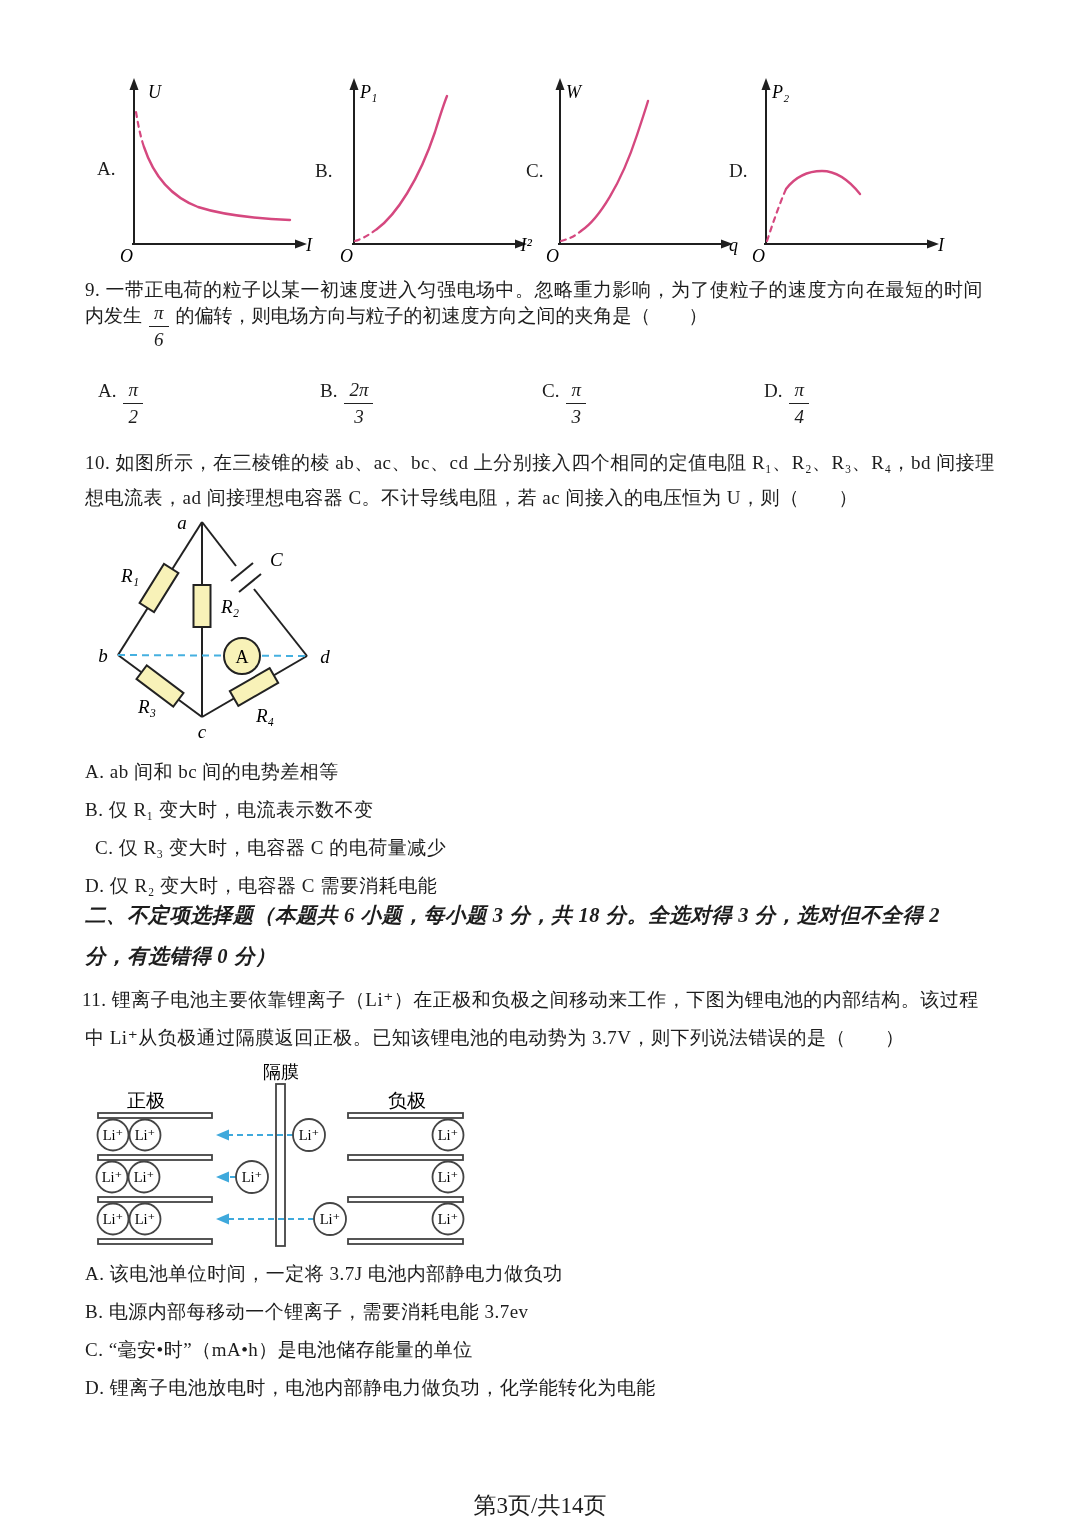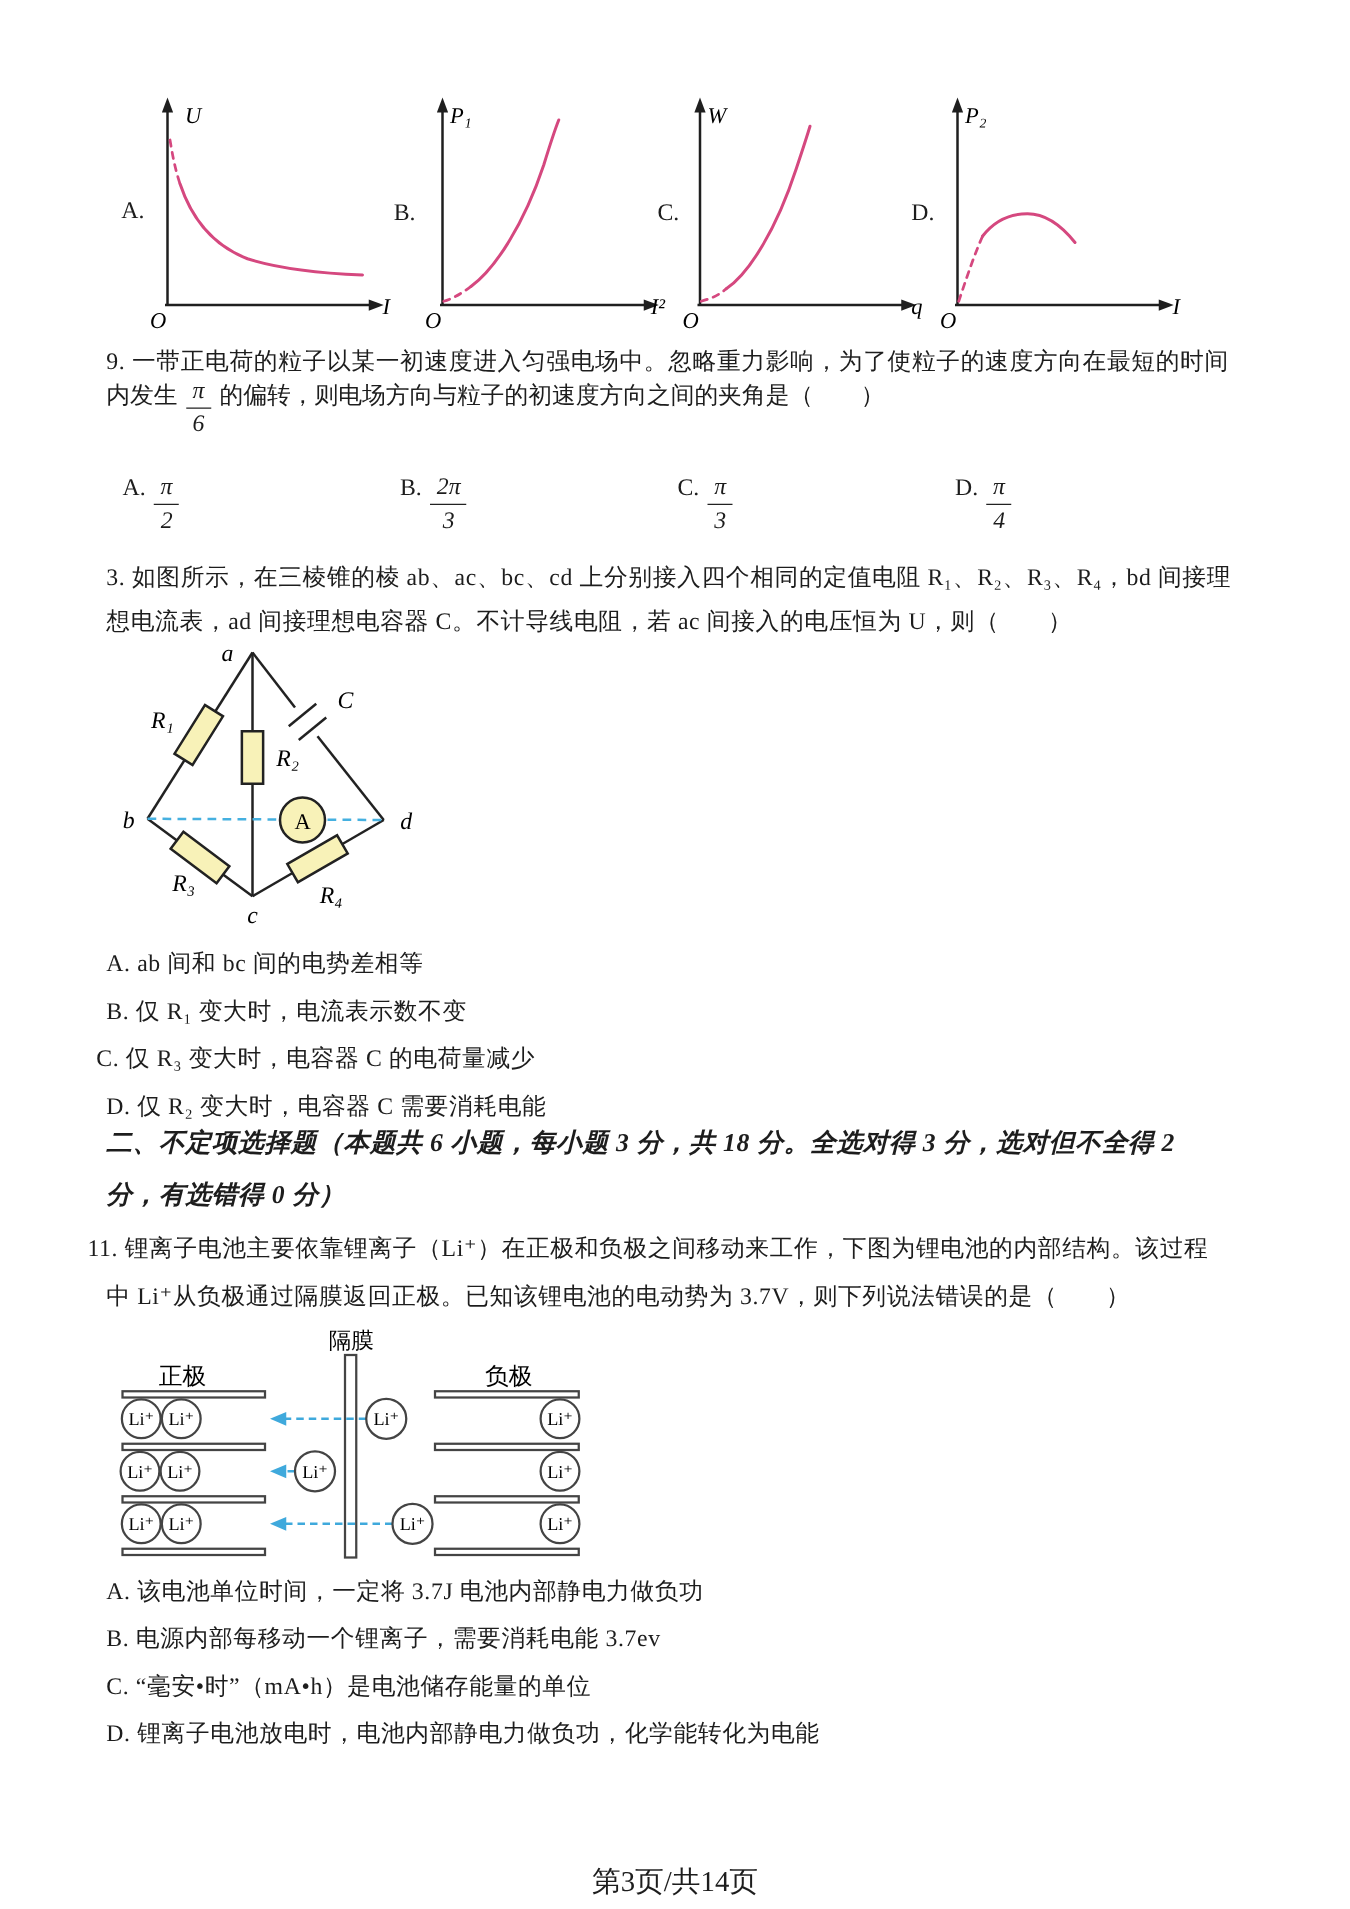--- a/index.html
+++ b/index.html
@@ -122,21 +122,21 @@
       </span>
   </div>
   <div class="frow" style="left:764px;top:380px">
     <span>D.</span>
     <span class="frac">
         <span class="num">π</span>
         <span class="den">4</span>
       </span>
   </div>
 
-  <div class="tline" style="left:85px;top:451px">3. 如图所示，在三棱锥的棱 ab、ac、bc、cd 上分别接入四个相同的定值电阻 R₁、R₂、R₃、R₄，bd 间接理</div>
+  <div class="tline" style="left:85px;top:451px">10. 如图所示，在三棱锥的棱 ab、ac、bc、cd 上分别接入四个相同的定值电阻 R₁、R₂、R₃、R₄，bd 间接理</div>
   <div class="tline" style="left:85px;top:486px">想电流表，ad 间接理想电容器 C。不计导线电阻，若 ac 间接入的电压恒为 U，则（　　）</div>
 
   <svg style="left:85px;top:510px" width="270" height="240" viewBox="0 0 270 240">
     <line class="wire" x1="117" y1="12" x2="33" y2="145"></line>
     <line class="wire" x1="33" y1="145" x2="117" y2="207"></line>
     <line class="wire" x1="117" y1="12" x2="117" y2="207"></line>
     <line class="wire" x1="117" y1="207" x2="222" y2="146"></line>
     <line class="wire" x1="117" y1="12" x2="151" y2="56"></line>
     <line class="wire" x1="169" y1="79" x2="222" y2="146"></line>
 
@@ -159,27 +159,27 @@
     <text class="ital" x="240" y="153" font-size="19" text-anchor="middle">d</text>
     <text class="ital" x="45" y="72" font-size="19" text-anchor="middle">R₁</text>
     <text class="ital" x="136" y="103" font-size="19">R₂</text>
     <text class="ital" x="62" y="203" font-size="19" text-anchor="middle">R₃</text>
     <text class="ital" x="180" y="212" font-size="19" text-anchor="middle">R₄</text>
     <text class="ital" x="185" y="56" font-size="19">C</text>
   </svg>
 
   <div class="tline" style="left:85px;top:760px">A. ab 间和 bc 间的电势差相等</div>
   <div class="tline" style="left:85px;top:798px">B. 仅 R₁ 变大时，电流表示数不变</div>
-  <div class="tline" style="left:77px;top:836px">C. 仅 R₃ 变大时，电容器 C 的电荷量减少</div>
+  <div class="tline" style="left:95px;top:836px">C. 仅 R₃ 变大时，电容器 C 的电荷量减少</div>
   <div class="tline" style="left:85px;top:874px">D. 仅 R₂ 变大时，电容器 C 需要消耗电能</div>
 
   <div class="tline bold" style="left:85px;top:903px">二、不定项选择题（本题共 6 小题，每小题 3 分，共 18 分。全选对得 3 分，选对但不全得 2</div>
   <div class="tline bold" style="left:85px;top:944px">分，有选错得 0 分）</div>
 
-  <div class="tline" style="left:70px;top:988px">11. 锂离子电池主要依靠锂离子（Li⁺）在正极和负极之间移动来工作，下图为锂电池的内部结构。该过程</div>
+  <div class="tline" style="left:82px;top:988px">11. 锂离子电池主要依靠锂离子（Li⁺）在正极和负极之间移动来工作，下图为锂电池的内部结构。该过程</div>
   <div class="tline" style="left:85px;top:1026px">中 Li⁺从负极通过隔膜返回正极。已知该锂电池的电动势为 3.7V，则下列说法错误的是（　　）</div>
 
   <svg style="left:80px;top:1060px" width="430" height="197" viewBox="0 0 430 197">
     <text x="201" y="18" font-size="18" text-anchor="middle">隔膜</text>
     <rect class="plate" x="196" y="24" width="9" height="162"></rect>
     <text x="66" y="47" font-size="19" text-anchor="middle">正极</text>
     <text x="327" y="47" font-size="19" text-anchor="middle">负极</text>
 
     <rect class="plate" x="18" y="53" width="114" height="5"></rect>
     <rect class="plate" x="18" y="95" width="114" height="5"></rect>

